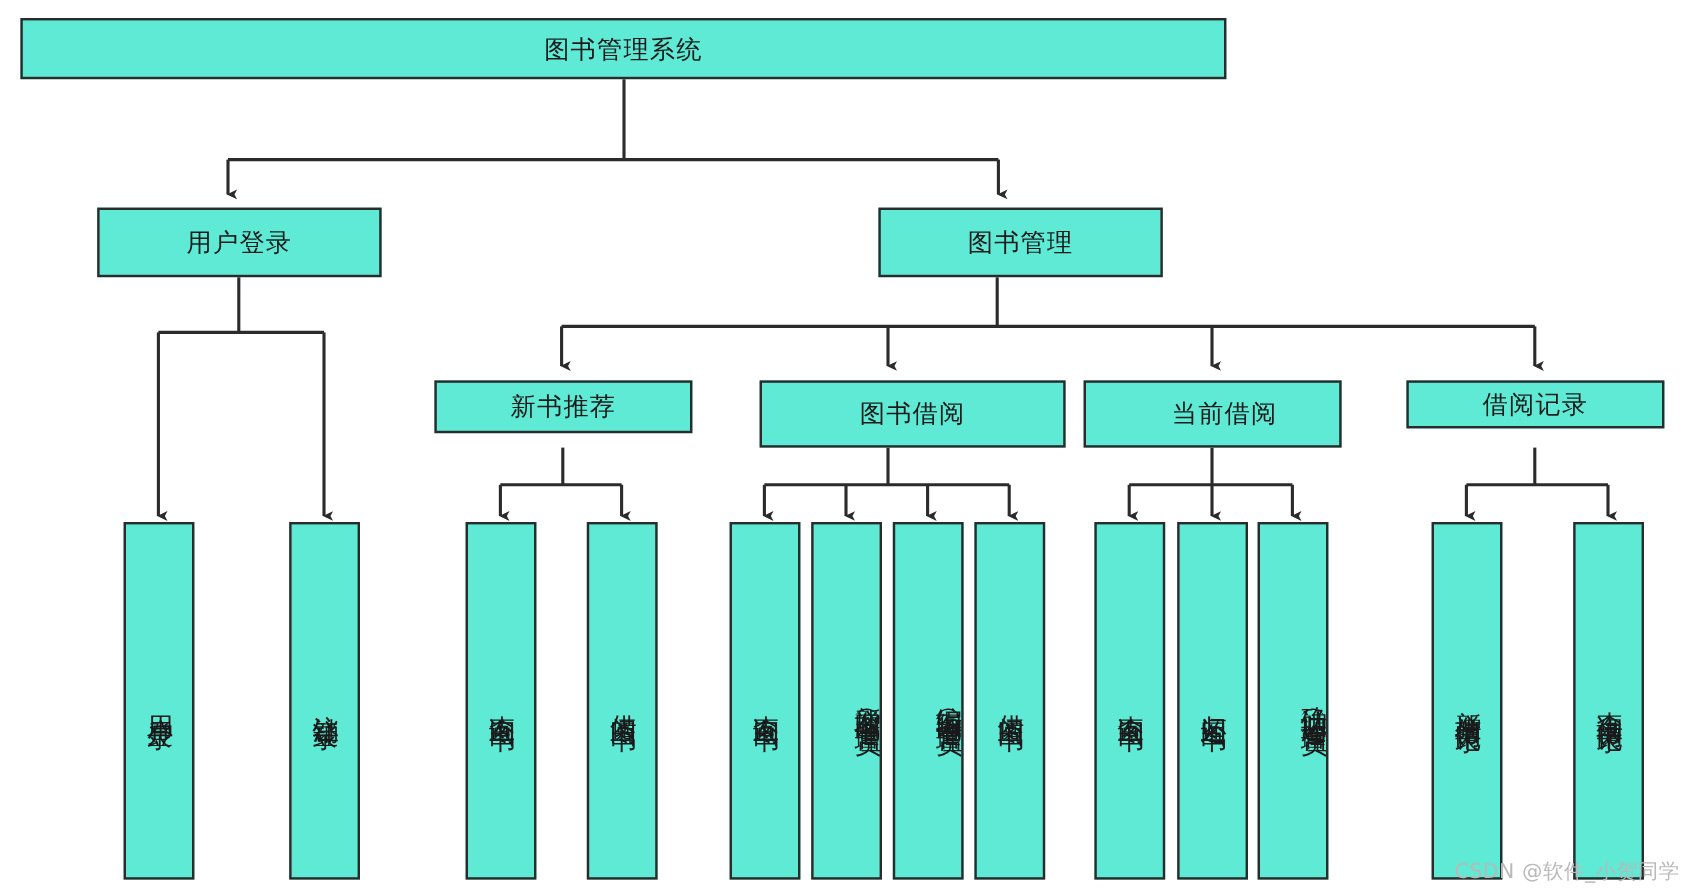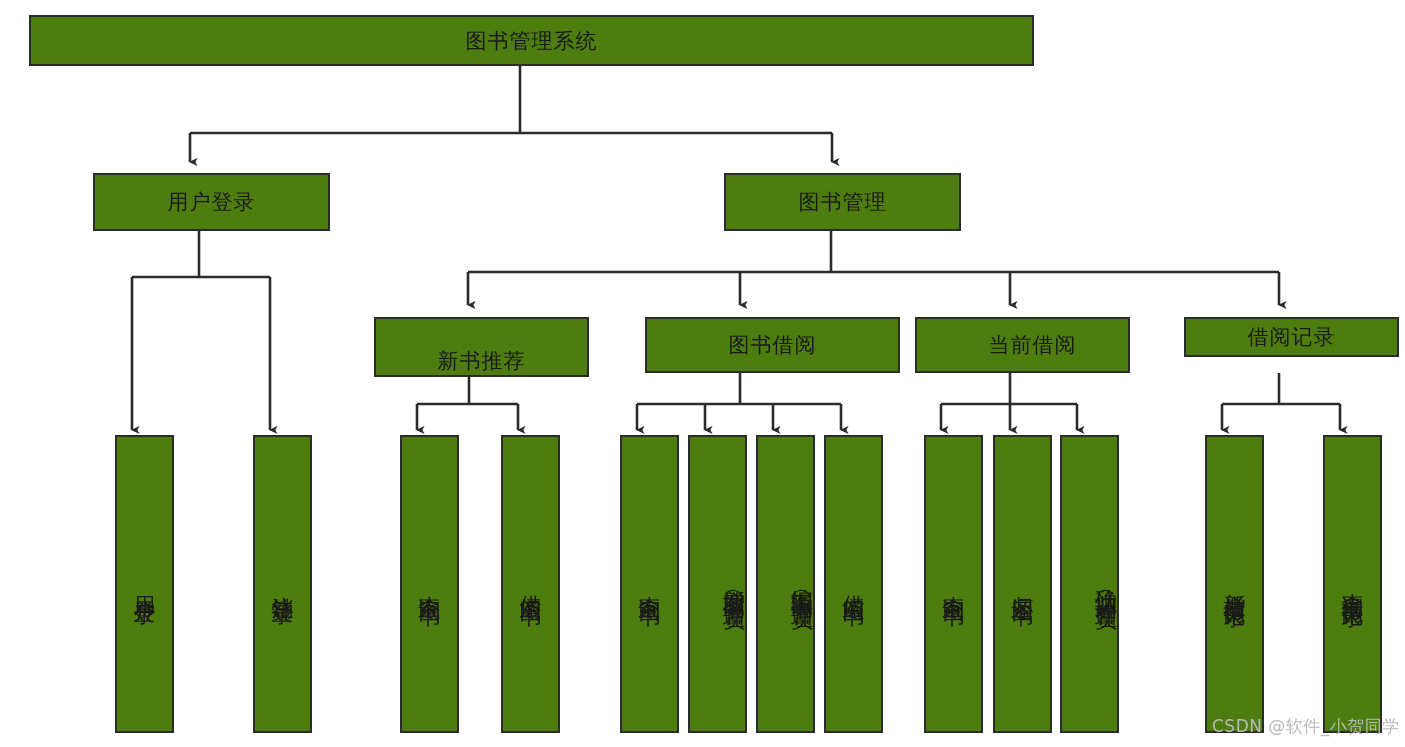--- a/index.html
+++ b/index.html
@@ -22,26 +22,25 @@
     left: 0;
     top: 0;
     width: 1405px;
     height: 747px;
     pointer-events: none;
   }
   .node {
     position: absolute;
     box-sizing: border-box;
     border: 2px solid #2b2b2b;
-    background: #4d7c0f;
+    background: #5eead4;
     display: flex;
     align-items: center;
     justify-content: center;
     color: #1a1a1a;
-    margin-left: 12px;
   }
   .node.h {
     font-size: 21px;
     letter-spacing: 1px;
   }
   .node.leaf {
     writing-mode: vertical-rl;
     text-orientation: upright;
     font-size: 22px;
     letter-spacing: 3px;
@@ -122,25 +121,25 @@
     </g>
   </svg>
 
   <div class="node h" style="left:17px; top:15px; width:1005px; height:51px;">
     <span>图书管理系统</span>
   </div>
 
   <div class="node h" style="left:81px; top:173px; width:237px; height:58px;">
     <span>用户登录</span>
   </div>
-  <div class="node h" style="left:712px; top:173px; width:237px; height:58px;">
+  <div class="node h" style="left:732px; top:173px; width:237px; height:58px;">
     <span>图书管理</span>
   </div>
 
-  <div class="node h" style="left:362px; top:317px; width:215px; height:60px;align-items:flex-end;">
+  <div class="node h" style="left:362px; top:317px; width:215px; height:44px;">
     <span>新书推荐</span>
   </div>
   <div class="node h" style="left:633px; top:317px; width:255px; height:56px;">
     <span>图书借阅</span>
   </div>
   <div class="node h" style="left:903px; top:317px; width:215px; height:56px;padding-left:20px;">
     <span>当前借阅</span>
   </div>
   <div class="node h" style="left:1172px; top:317px; width:215px; height:40px;">
     <span>借阅记录</span>

